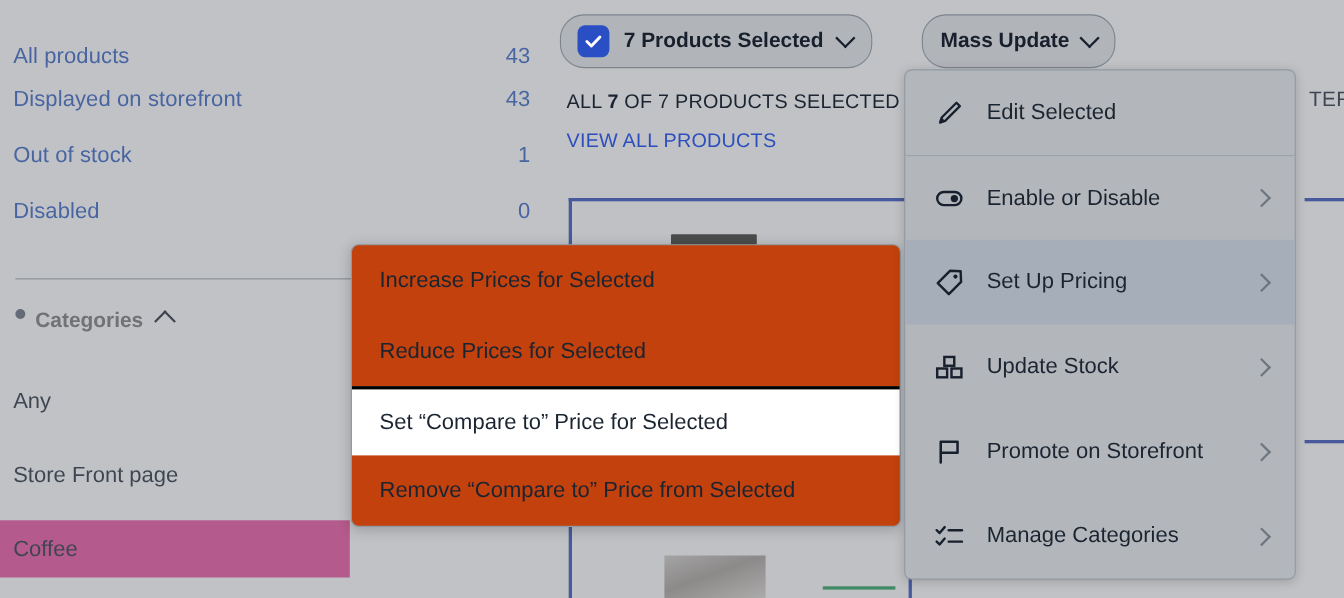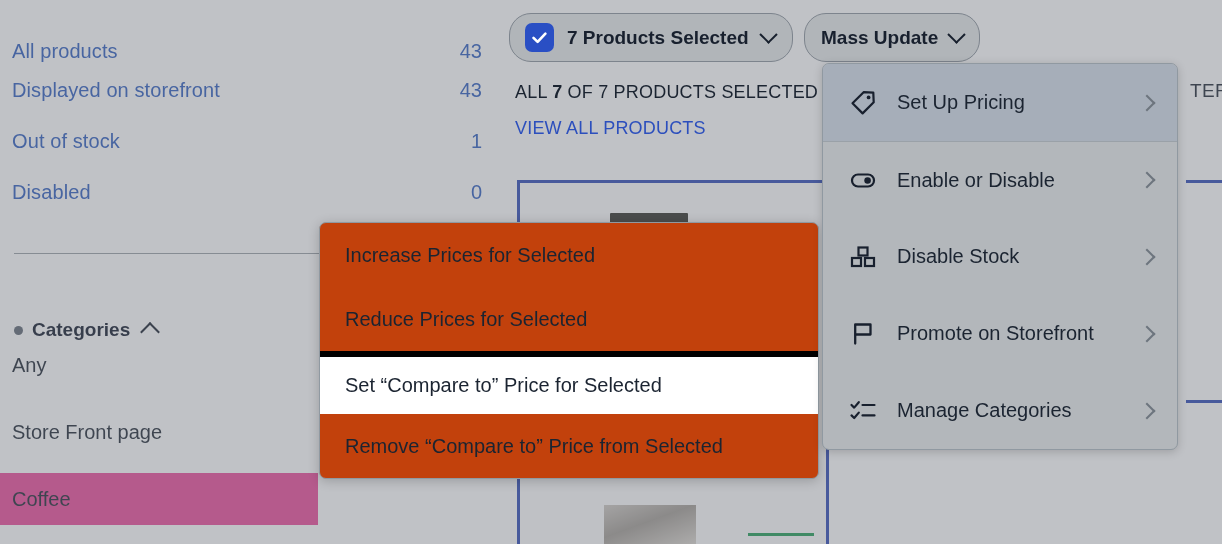--- a/index.html
+++ b/index.html
@@ -61,26 +61,25 @@
     top: 253px;
     width: 467px;
     height: 1px;
     background: #9aa0a6;
   }
   .cat-head {
     position: absolute;
     left: 14px;
     top: 281px;
     display: flex;
-    align-items: center;
+    align-items: flex-start;
     gap: 9px;
     font-size: 19px;
     font-weight: bold;
-    color: #0f172a;
-    margin-top: 38px;
+    color: #737373;
   }
   .cat-dot {
     width: 9px;
     height: 9px;
     border-radius: 50%;
     background: #5e6773;
     display: inline-block;
   }
   .caret-up {
     display: inline-block;
@@ -227,21 +226,21 @@
   }
   .chev-down {
     width: 11px;
     height: 11px;
     border-right: 2.6px solid #18202e;
     border-bottom: 2.6px solid #18202e;
     transform: rotate(45deg) translate(-2px, -2px);
     flex: none;
   }
   #mass-update-pill {
-    left: 804px;
+    left: 838px;
     top: 13px;
     height: 49px;
     padding: 0 16px;
     gap: 12px;
     text-align: right;
   }
   .sel-status {
     position: absolute;
     left: 515px;
     top: 82px;
@@ -325,21 +324,21 @@
   .sub-item {
     display: flex;
     align-items: center;
     height: 64px;
     padding: 0 22px 0 25px;
     box-sizing: border-box;
     font-size: 20px;
     color: #1b2431;
     white-space: nowrap;
   }
-  .sub-item.divided { border-top: 6px solid #000000; }
+  .sub-item.divided { border-top: 3px solid #000000; }
   .sub-item.highlight {
     background: #ffffff;
     height: 63px;
   }
 </style>
 </head>
 <body>
 
 <div class="screen">
 
@@ -426,52 +425,61 @@
     <div class="sub-item divided highlight">
       <span>Set “Compare to” Price for Selected</span>
     </div>
     <div class="sub-item">
       <span>Remove “Compare to” Price from Selected</span>
     </div>
   </div>
 
   <div class="menu">
 
+    <div class="menu-item">
+      <span class="mi-icon">
+        <svg width="26" height="26" viewBox="0 0 26 26">
+          <path d="M19.5 3.4 L22.6 6.5 L9.2 19.9 L4.6 21.4 L6.1 16.8 Z" fill="none" stroke="#18202e" stroke-width="2.1" stroke-linejoin="round"></path>
+          <path d="M6.1 16.8 L9.2 19.9 L4.6 21.4 Z" fill="#18202e"></path>
+        </svg>
+      </span>
+      <span class="mi-label">Edit Selected</span>
+    </div>
+
+    <div class="menu-item divided">
+      <span class="mi-icon">
+        <svg width="28" height="28" viewBox="0 0 28 28">
+          <rect x="3" y="8.5" width="22" height="12" rx="6" fill="none" stroke="#18202e" stroke-width="2.2"></rect>
+          <circle cx="18.6" cy="14.5" r="3.3" fill="#18202e"></circle>
+        </svg>
+      </span>
+      <span class="mi-label">Enable or Disable</span>
+      <span class="chev-right"></span>
+    </div>
 
     <div class="menu-item active">
       <span class="mi-icon">
         <svg width="28" height="28" viewBox="0 0 28 28">
           <path d="M14.6 3.2 L24.3 3.6 L24.7 13.3 L13.6 24.4 L3.5 14.3 Z" fill="none" stroke="#18202e" stroke-width="2.2" stroke-linejoin="round"></path>
           <circle cx="19.6" cy="8.4" r="1.9" fill="#18202e"></circle>
         </svg>
       </span>
       <span class="mi-label">Set Up Pricing</span>
-      <span class="chev-right"></span>
-    </div>
-
-    <div class="menu-item divided">
-      <span class="mi-icon">
-        <svg width="28" height="28" viewBox="0 0 28 28">
-          <rect x="3" y="8.5" width="22" height="12" rx="6" fill="none" stroke="#18202e" stroke-width="2.2"></rect>
-          <circle cx="18.6" cy="14.5" r="3.3" fill="#18202e"></circle>
-        </svg>
-      </span>
-      <span class="mi-label">Enable or Disable</span>
       <span class="chev-right"></span>
     </div>
 
     <div class="menu-item">
       <span class="mi-icon">
         <svg width="28" height="28" viewBox="0 0 28 28">
           <rect x="9.5" y="4.5" width="9" height="8" fill="none" stroke="#18202e" stroke-width="2.2"></rect>
           <rect x="3" y="15" width="9" height="8" fill="none" stroke="#18202e" stroke-width="2.2"></rect>
           <rect x="16" y="15" width="9" height="8" fill="none" stroke="#18202e" stroke-width="2.2"></rect>
         </svg>
       </span>
-      <span class="mi-label">Disable Stock</span>
+      <span class="mi-label">Update Stock</span>
       <span class="chev-right"></span>
     </div>
 
     <div class="menu-item">
       <span class="mi-icon">
         <svg width="28" height="28" viewBox="0 0 28 28">
           <path d="M6.2 23.5 L6.2 4.5 L21.5 4.5 L21.5 14.5 L6.2 14.5" fill="none" stroke="#18202e" stroke-width="2.3" stroke-linejoin="round" stroke-linecap="round"></path>
         </svg>
       </span>
       <span class="mi-label">Promote on Storefront</span>

